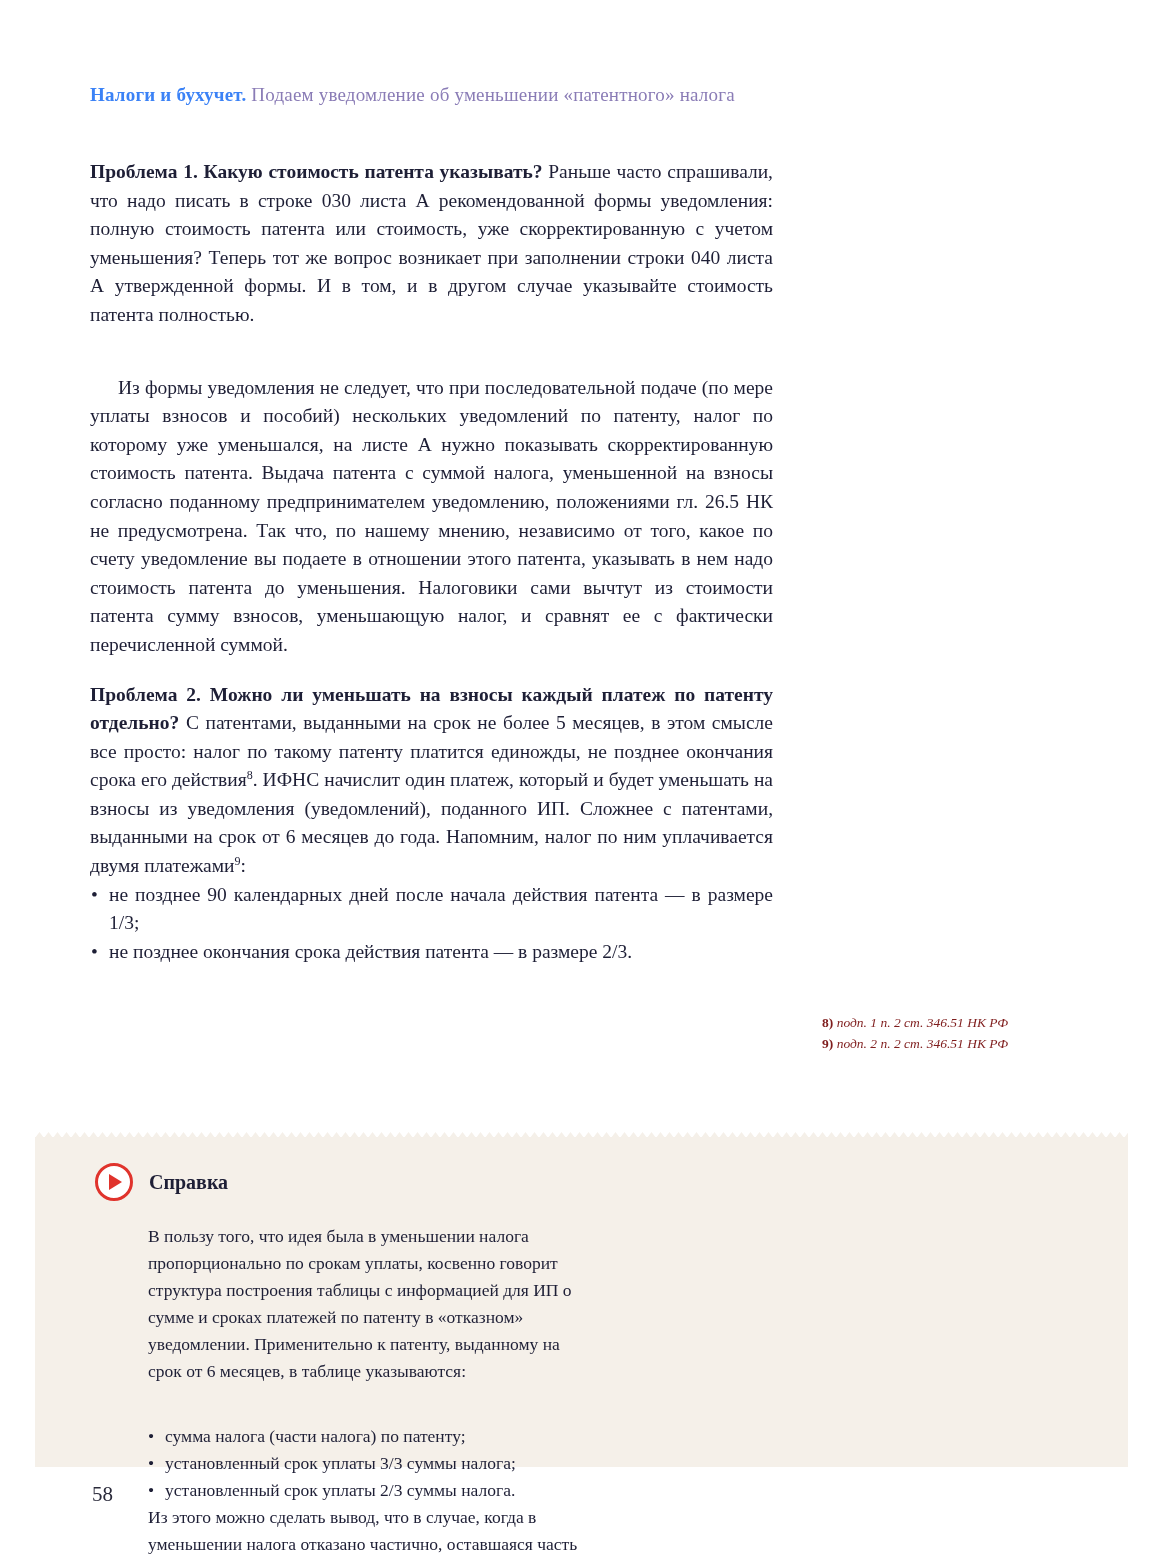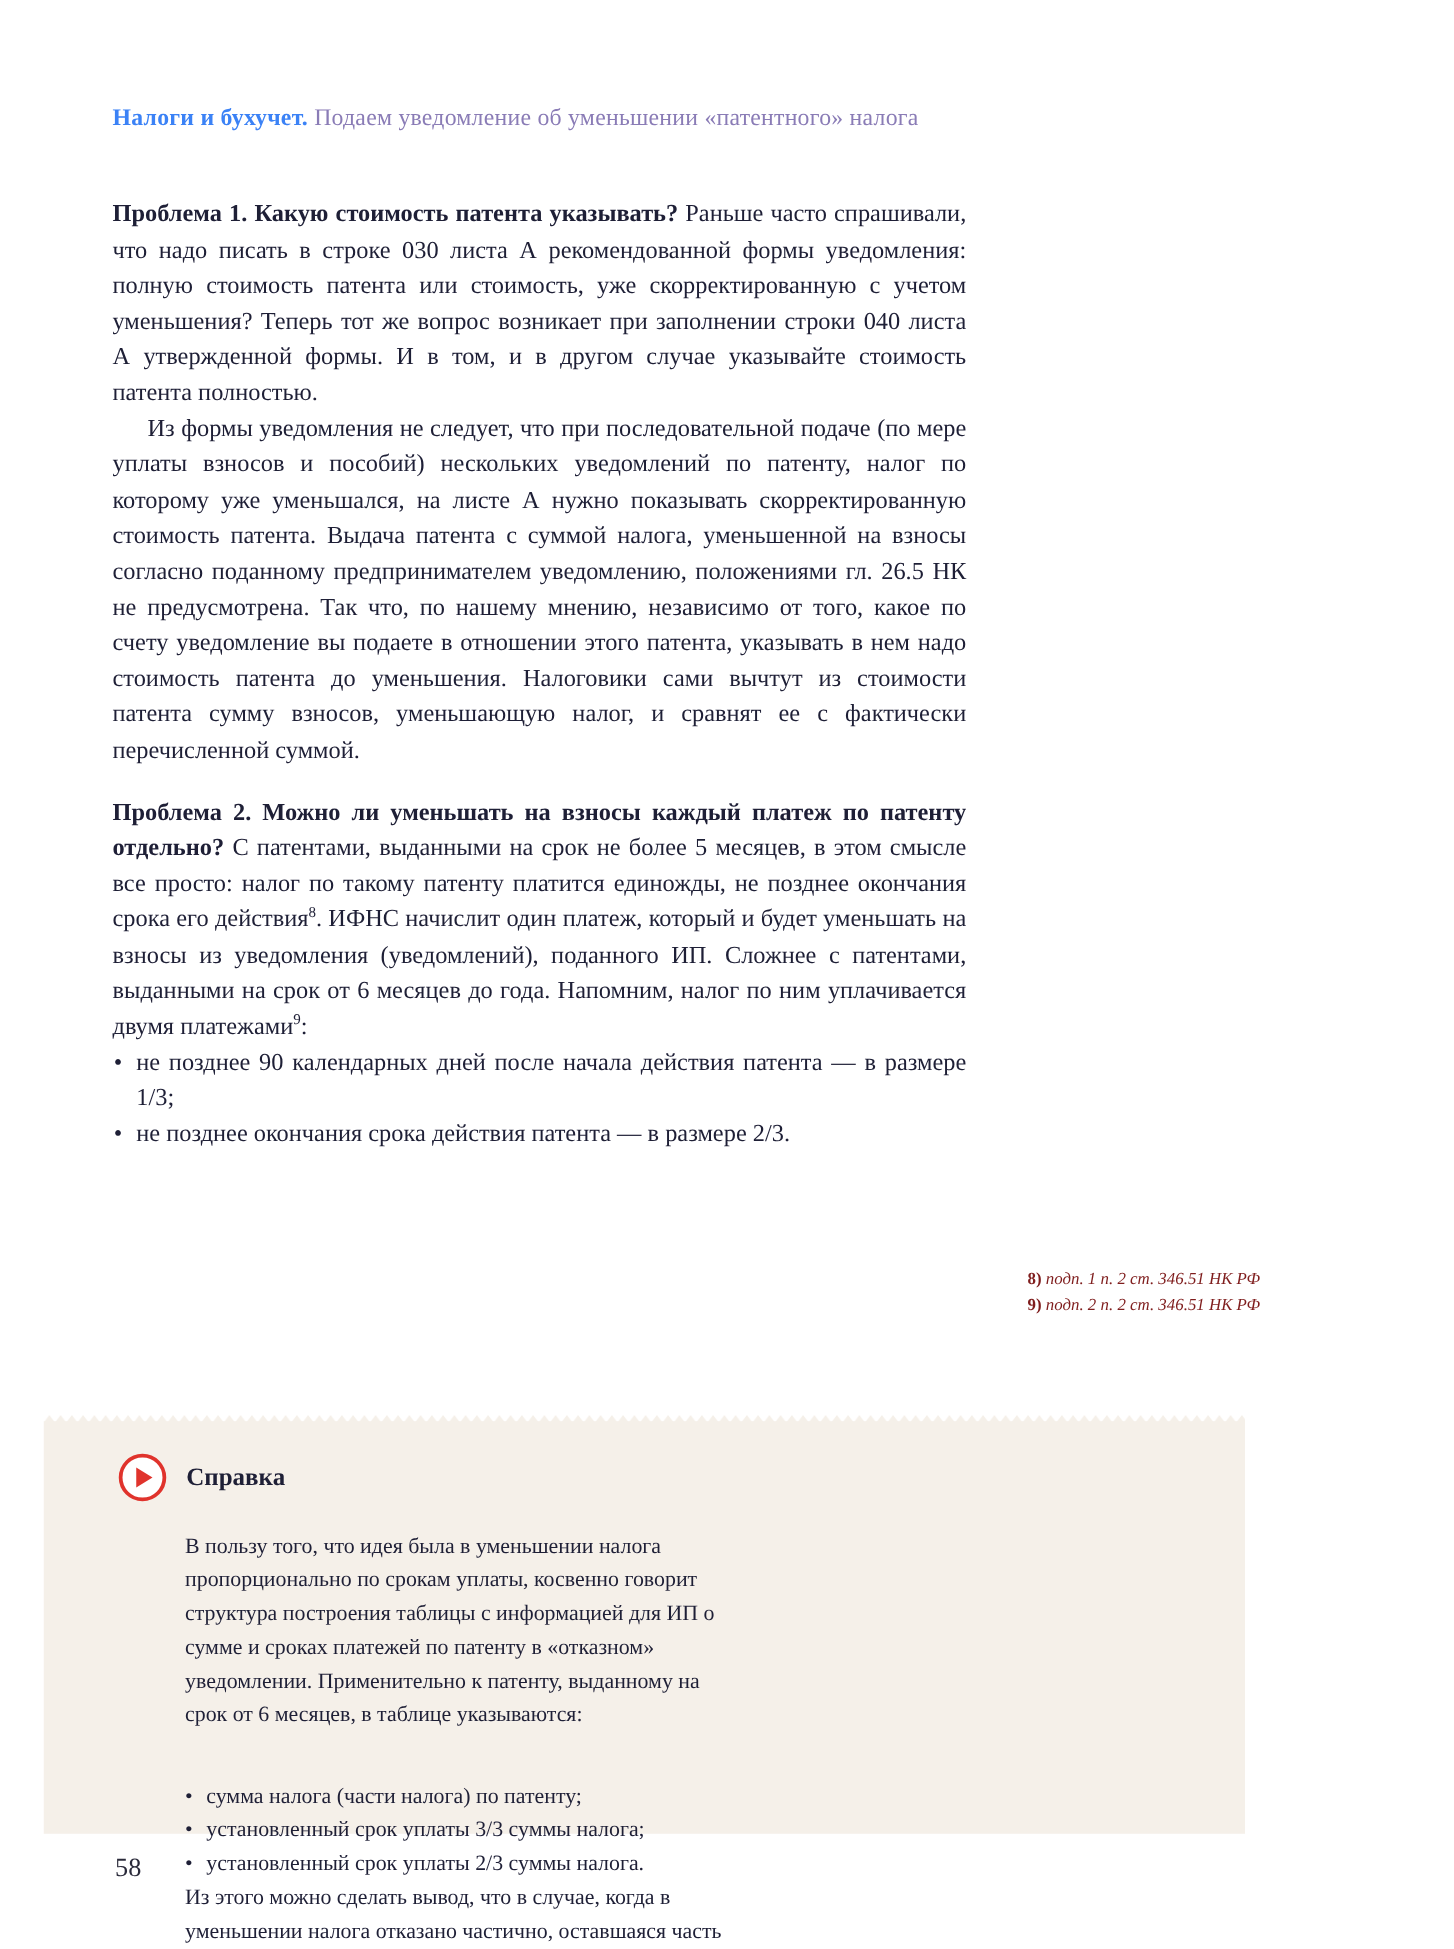--- a/index.html
+++ b/index.html
@@ -30,21 +30,21 @@
   
   .article {
     position: absolute;
     top: 158px;
     left: 90px;
     width: 683px;
     font-size: 19.5px;
     line-height: 28.6px;
     text-align: justify;
   }
-  .para.indent { text-indent: 28px; }
+  .para.indent { text-indent: 28px; margin-top: 44px; }
   .para.space-before { margin-top: 21px; }
   .lead-italic { font-weight: bold; }
   .lead-bold { font-weight: bold; }
   sup.fn { font-size: 12px; line-height: 0; vertical-align: super; }
 
   .bullet-item { position: relative; padding-left: 19px; text-align: justify; }
   .bullet-item .marker { position: absolute; left: 1px; }
 
   
   .footnotes {
@@ -57,21 +57,21 @@
     color: #7f1d1d;
   }
   .footnote b { font-weight: bold; font-style: normal; }
   .footnote span { font-style: italic; }
 
   
   .ref-box {
     position: absolute;
     left: 35px;
     top: 1137px;
-    width: 961px;
+    width: 1093px;
     height: 330px;
     background: #f5f0e9;
   }
   .zigzag {
     position: absolute;
     top: -5px;
     left: 0;
     width: 100%;
     height: 6px;
     display: block;

